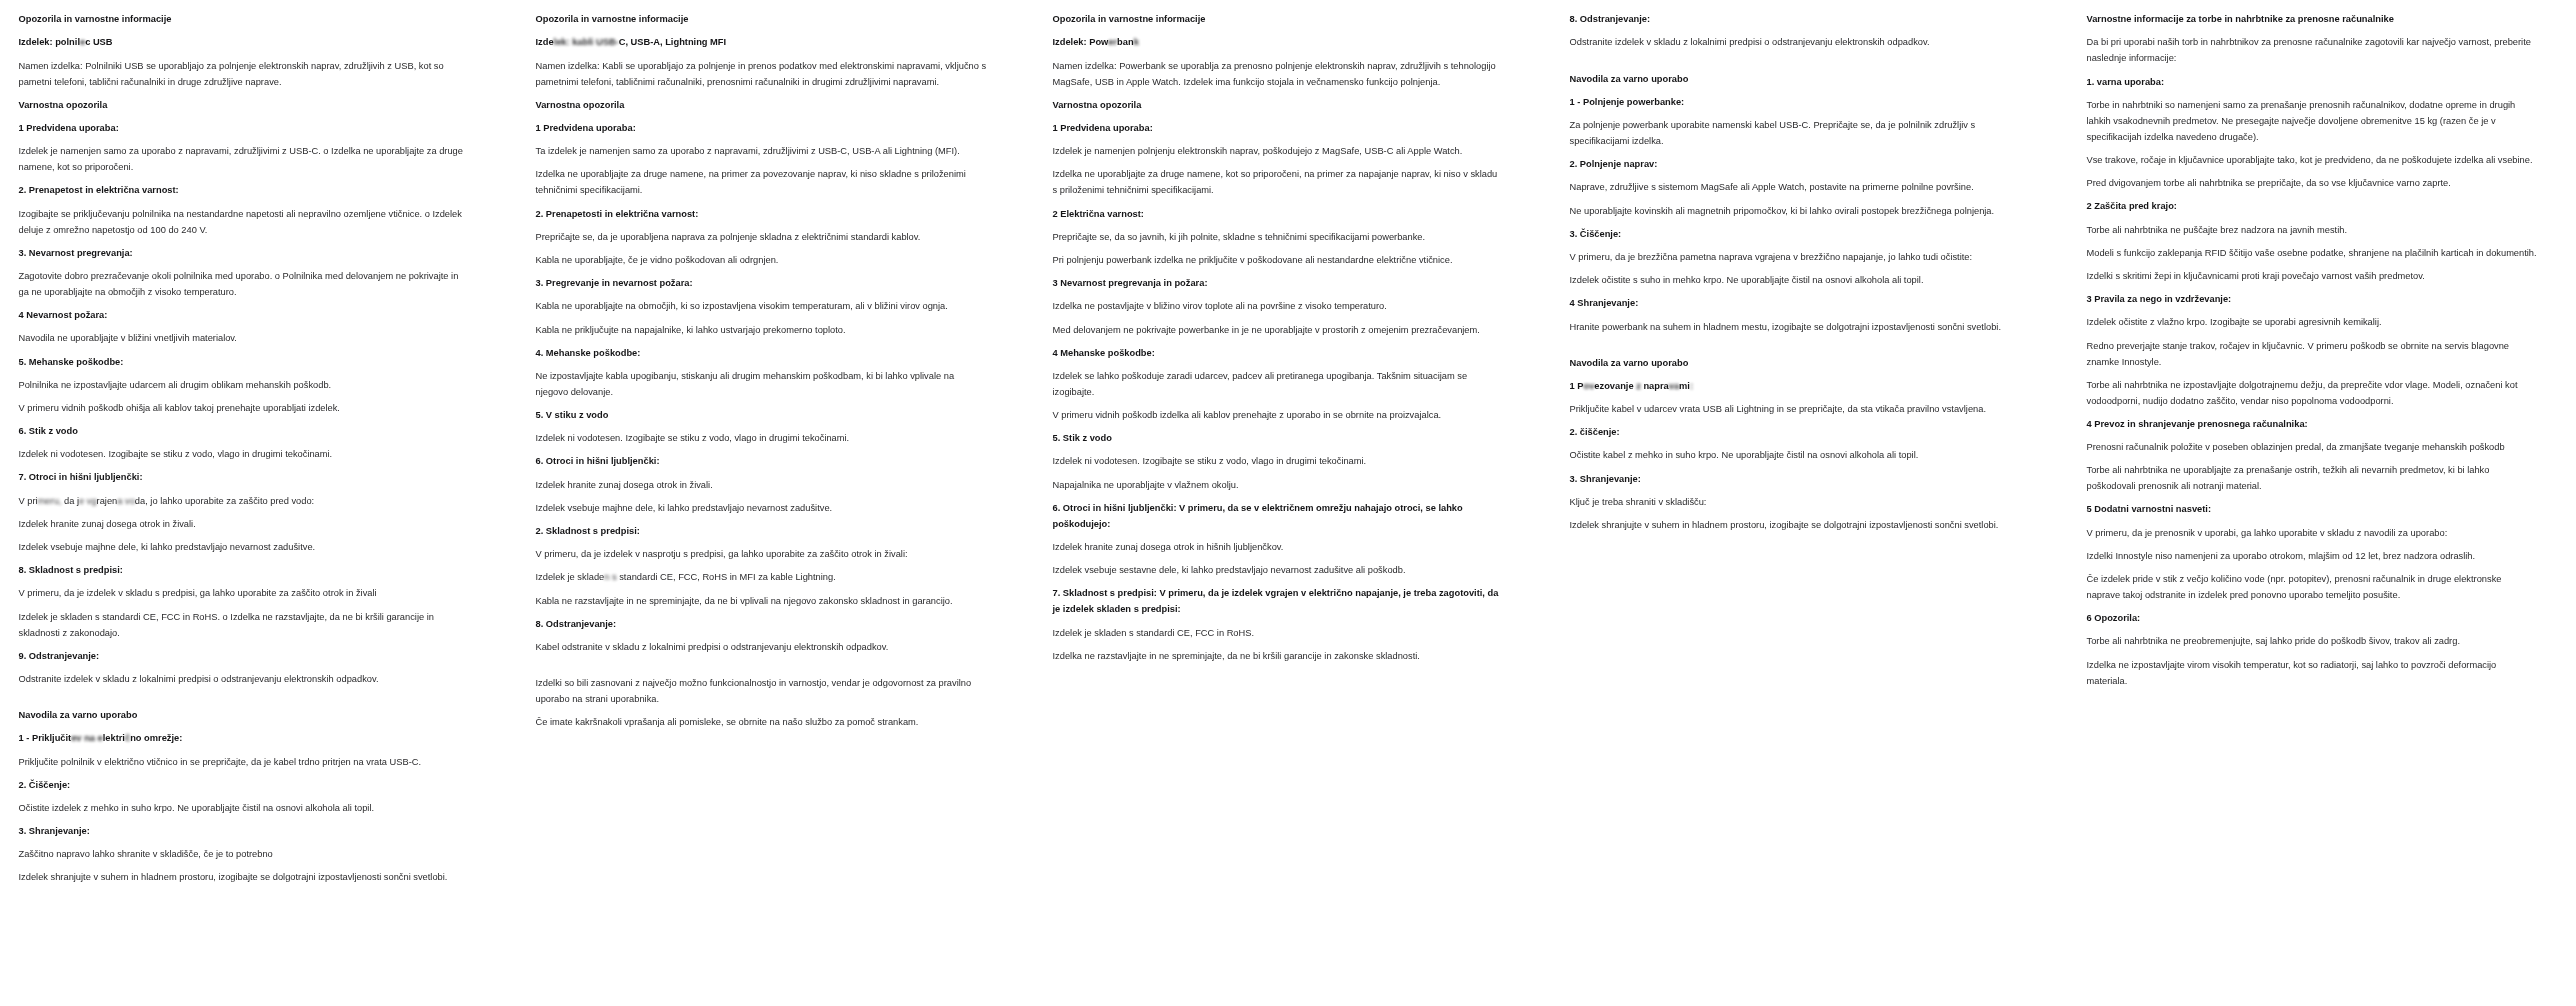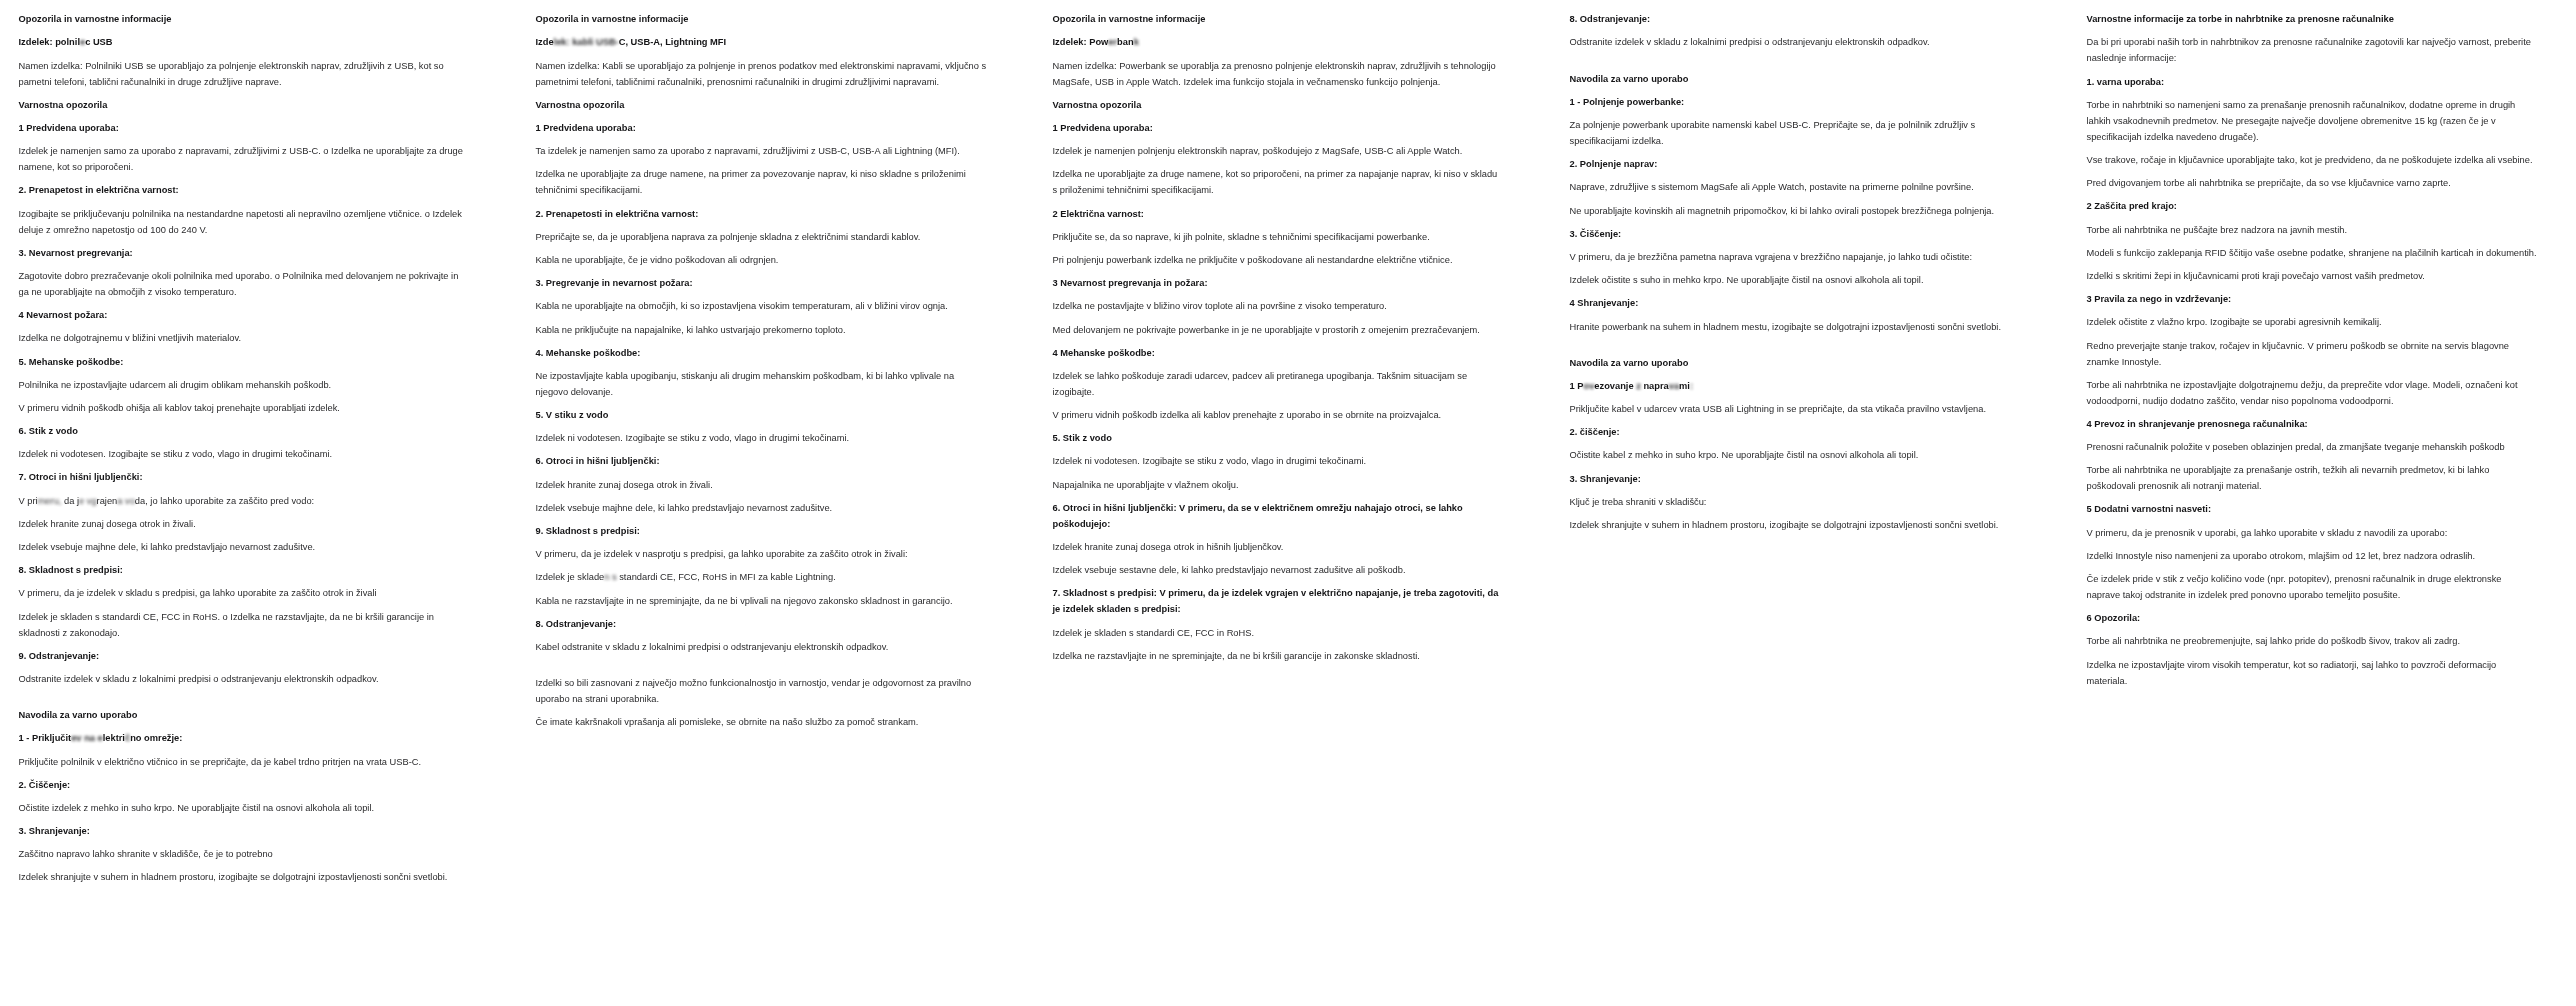--- a/index.html
+++ b/index.html
@@ -58,21 +58,21 @@
         <div class="hd">Izdelek: polnil<span class="blur">e</span>c USB</div>
         <div class="para">Namen izdelka: Polnilniki USB se uporabljajo za polnjenje elektronskih naprav, združljivih z USB, kot so pametni telefoni, tablični računalniki in druge združljive naprave.</div>
         <div class="hd">Varnostna opozorila</div>
         <div class="hd">1 Predvidena uporaba:</div>
         <div class="para">Izdelek je namenjen samo za uporabo z napravami, združljivimi z USB-C. o Izdelka ne uporabljajte za druge namene, kot so priporočeni.</div>
         <div class="hd">2. Prenapetost in električna varnost:</div>
         <div class="para">Izogibajte se priključevanju polnilnika na nestandardne napetosti ali nepravilno ozemljene vtičnice. o Izdelek deluje z omrežno napetostjo od 100 do 240 V.</div>
         <div class="hd">3. Nevarnost pregrevanja:</div>
         <div class="para">Zagotovite dobro prezračevanje okoli polnilnika med uporabo. o Polnilnika med delovanjem ne pokrivajte in ga ne uporabljajte na območjih z visoko temperaturo.</div>
         <div class="hd">4 Nevarnost požara:</div>
-        <div class="para">Izdelka ne dolgotrajnemu v bližini vnetljivih materialov.</div>
+        <div class="para">Navodila ne uporabljajte v bližini vnetljivih materialov.</div>
         <div class="hd">5. Mehanske poškodbe:</div>
         <div class="para">Polnilnika ne izpostavljajte udarcem ali drugim oblikam mehanskih poškodb.</div>
         <div class="para">V primeru vidnih poškodb ohišja ali kablov takoj prenehajte uporabljati izdelek.</div>
         <div class="hd">6. Stik z vodo</div>
         <div class="para">Izdelek ni vodotesen. Izogibajte se stiku z vodo, vlago in drugimi tekočinami.</div>
         <div class="hd">7. Otroci in hišni ljubljenčki:</div>
         <div class="para">V pri<span class="blur">meru, </span>da j<span class="blur">e vg</span>rajen<span class="blur">a vo</span>da, jo lahko uporabite za zaščito pred vodo:</div>
         <div class="para">Izdelek hranite zunaj dosega otrok in živali.</div>
         <div class="para">Izdelek vsebuje majhne dele, ki lahko predstavljajo nevarnost zadušitve.</div>
         <div class="hd">8. Skladnost s predpisi:</div>
@@ -104,40 +104,40 @@
         <div class="hd">3. Pregrevanje in nevarnost požara:</div>
         <div class="para">Kabla ne uporabljajte na območjih, ki so izpostavljena visokim temperaturam, ali v bližini virov ognja.</div>
         <div class="para">Kabla ne priključujte na napajalnike, ki lahko ustvarjajo prekomerno toploto.</div>
         <div class="hd">4. Mehanske poškodbe:</div>
         <div class="para">Ne izpostavljajte kabla upogibanju, stiskanju ali drugim mehanskim poškodbam, ki bi lahko vplivale na njegovo delovanje.</div>
         <div class="hd">5. V stiku z vodo</div>
         <div class="para">Izdelek ni vodotesen. Izogibajte se stiku z vodo, vlago in drugimi tekočinami.</div>
         <div class="hd">6. Otroci in hišni ljubljenčki:</div>
         <div class="para">Izdelek hranite zunaj dosega otrok in živali.</div>
         <div class="para">Izdelek vsebuje majhne dele, ki lahko predstavljajo nevarnost zadušitve.</div>
-        <div class="hd">9. Skladnost s predpisi:</div>
+        <div class="hd">2. Skladnost s predpisi:</div>
         <div class="para">V primeru, da je izdelek v nasprotju s predpisi, ga lahko uporabite za zaščito otrok in živali:</div>
         <div class="para">Izdelek je sklade<span class="blur">n s</span> standardi CE, FCC, RoHS in MFI za kable Lightning.</div>
         <div class="para">Kabla ne razstavljajte in ne spreminjajte, da ne bi vplivali na njegovo zakonsko skladnost in garancijo.</div>
         <div class="hd">8. Odstranjevanje:</div>
         <div class="para">Kabel odstranite v skladu z lokalnimi predpisi o odstranjevanju elektronskih odpadkov.</div>
         <div class="gap"></div>
         <div class="para">Izdelki so bili zasnovani z največjo možno funkcionalnostjo in varnostjo, vendar je odgovornost za pravilno uporabo na strani uporabnika.</div>
         <div class="para">Če imate kakršnakoli vprašanja ali pomisleke, se obrnite na našo službo za pomoč strankam.</div>
       </div>
       <div class="col">
         <div class="hd">Opozorila in varnostne informacije</div>
         <div class="hd">Izdelek: Pow<span class="blur">er</span>ban<span class="blur">k</span></div>
         <div class="para">Namen izdelka: Powerbank se uporablja za prenosno polnjenje elektronskih naprav, združljivih s tehnologijo MagSafe, USB in Apple Watch. Izdelek ima funkcijo stojala in večnamensko funkcijo polnjenja.</div>
         <div class="hd">Varnostna opozorila</div>
         <div class="hd">1 Predvidena uporaba:</div>
         <div class="para">Izdelek je namenjen polnjenju elektronskih naprav, poškodujejo z MagSafe, USB-C ali Apple Watch.</div>
         <div class="para">Izdelka ne uporabljajte za druge namene, kot so priporočeni, na primer za napajanje naprav, ki niso v skladu s priloženimi tehničnimi specifikacijami.</div>
         <div class="hd">2 Električna varnost:</div>
-        <div class="para">Priključite se, da so naprave, ki jih polnite, skladne s tehničnimi specifikacijami powerbanke.</div>
+        <div class="para">Prepričajte se, da so javnih, ki jih polnite, skladne s tehničnimi specifikacijami powerbanke.</div>
         <div class="para">Pri polnjenju powerbank izdelka ne priključite v poškodovane ali nestandardne električne vtičnice.</div>
         <div class="hd">3 Nevarnost pregrevanja in požara:</div>
         <div class="para">Izdelka ne postavljajte v bližino virov toplote ali na površine z visoko temperaturo.</div>
         <div class="para">Med delovanjem ne pokrivajte powerbanke in je ne uporabljajte v prostorih z omejenim prezračevanjem.</div>
         <div class="hd">4 Mehanske poškodbe:</div>
         <div class="para">Izdelek se lahko poškoduje zaradi udarcev, padcev ali pretiranega upogibanja. Takšnim situacijam se izogibajte.</div>
         <div class="para">V primeru vidnih poškodb izdelka ali kablov prenehajte z uporabo in se obrnite na proizvajalca.</div>
         <div class="hd">5. Stik z vodo</div>
         <div class="para">Izdelek ni vodotesen. Izogibajte se stiku z vodo, vlago in drugimi tekočinami.</div>
         <div class="para">Napajalnika ne uporabljajte v vlažnem okolju.</div>

